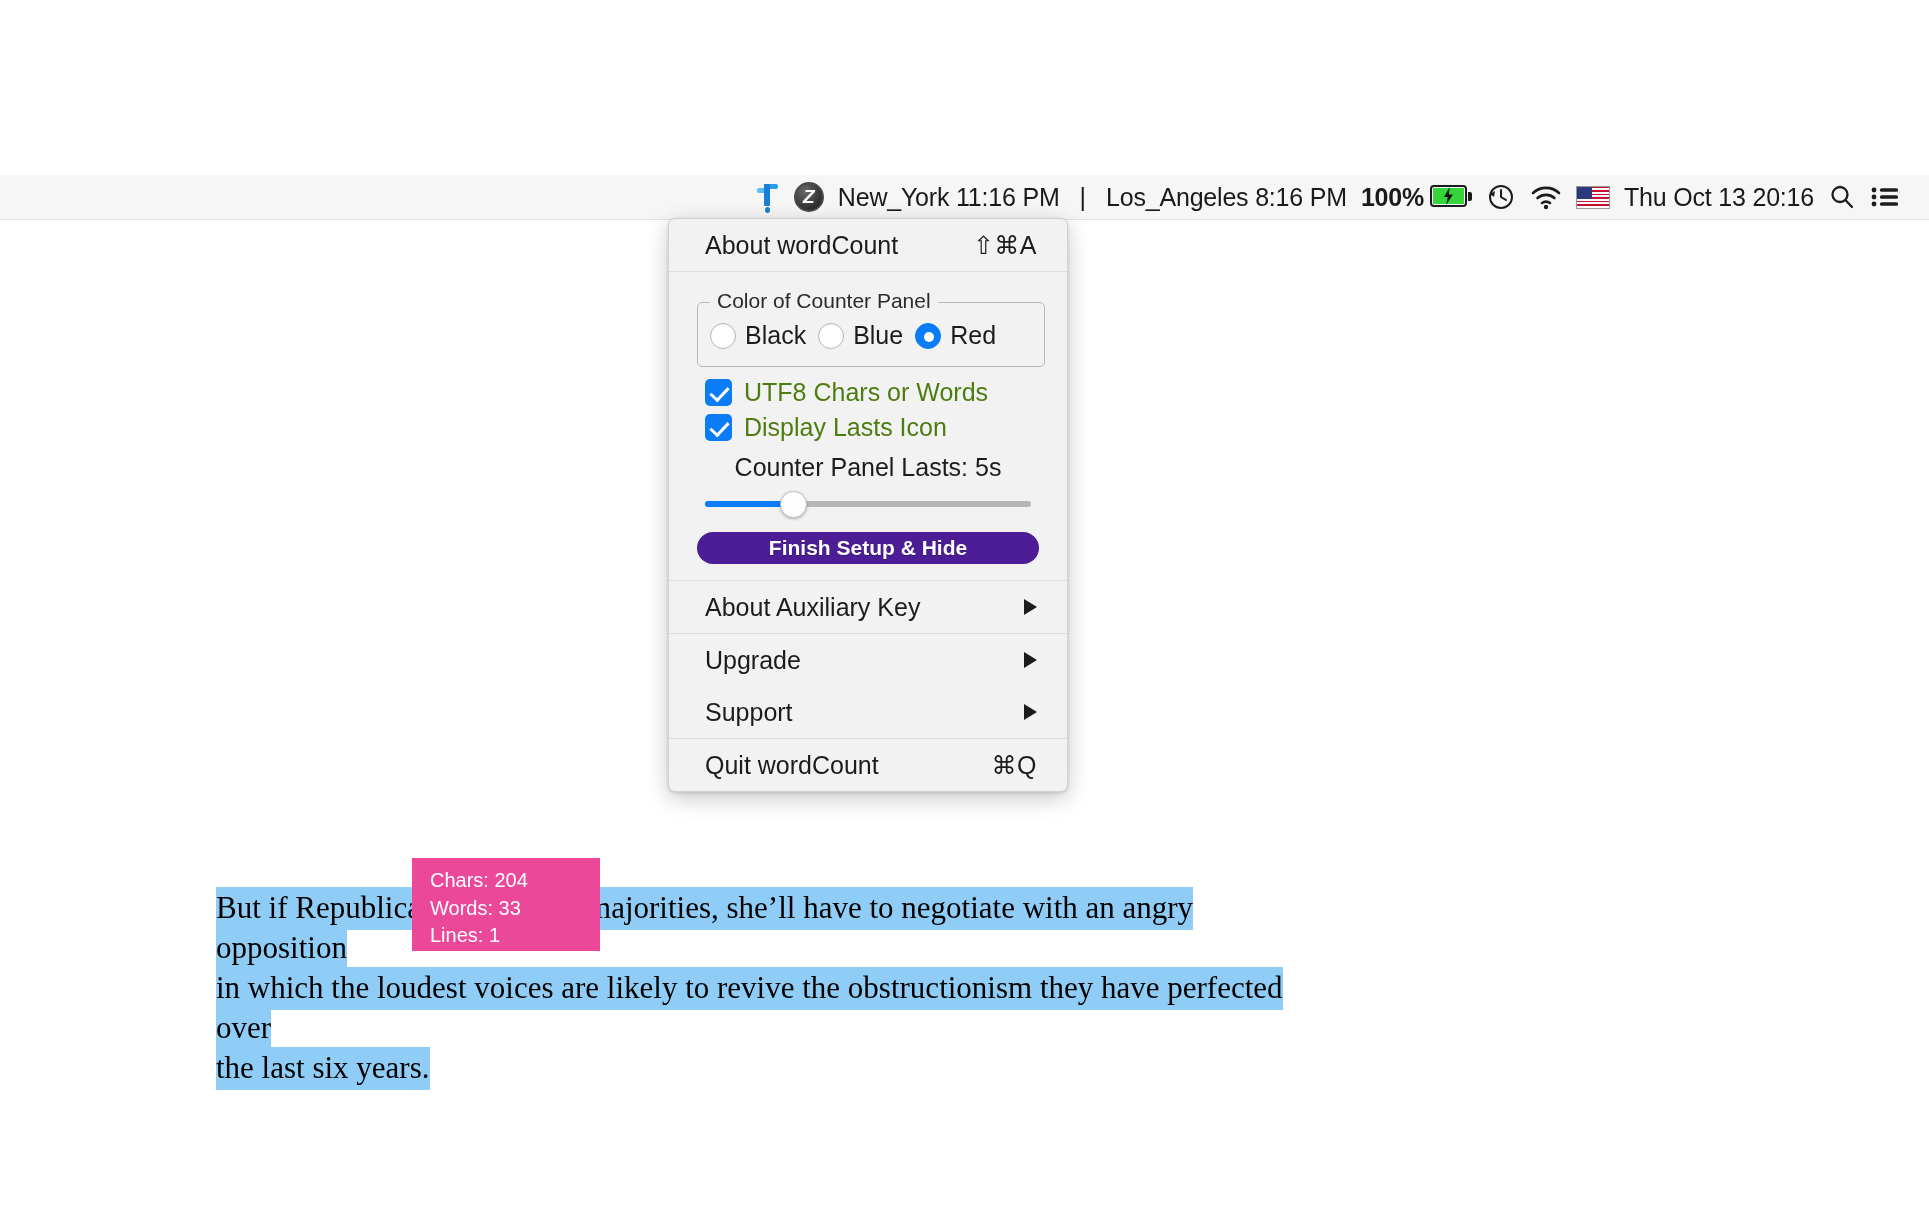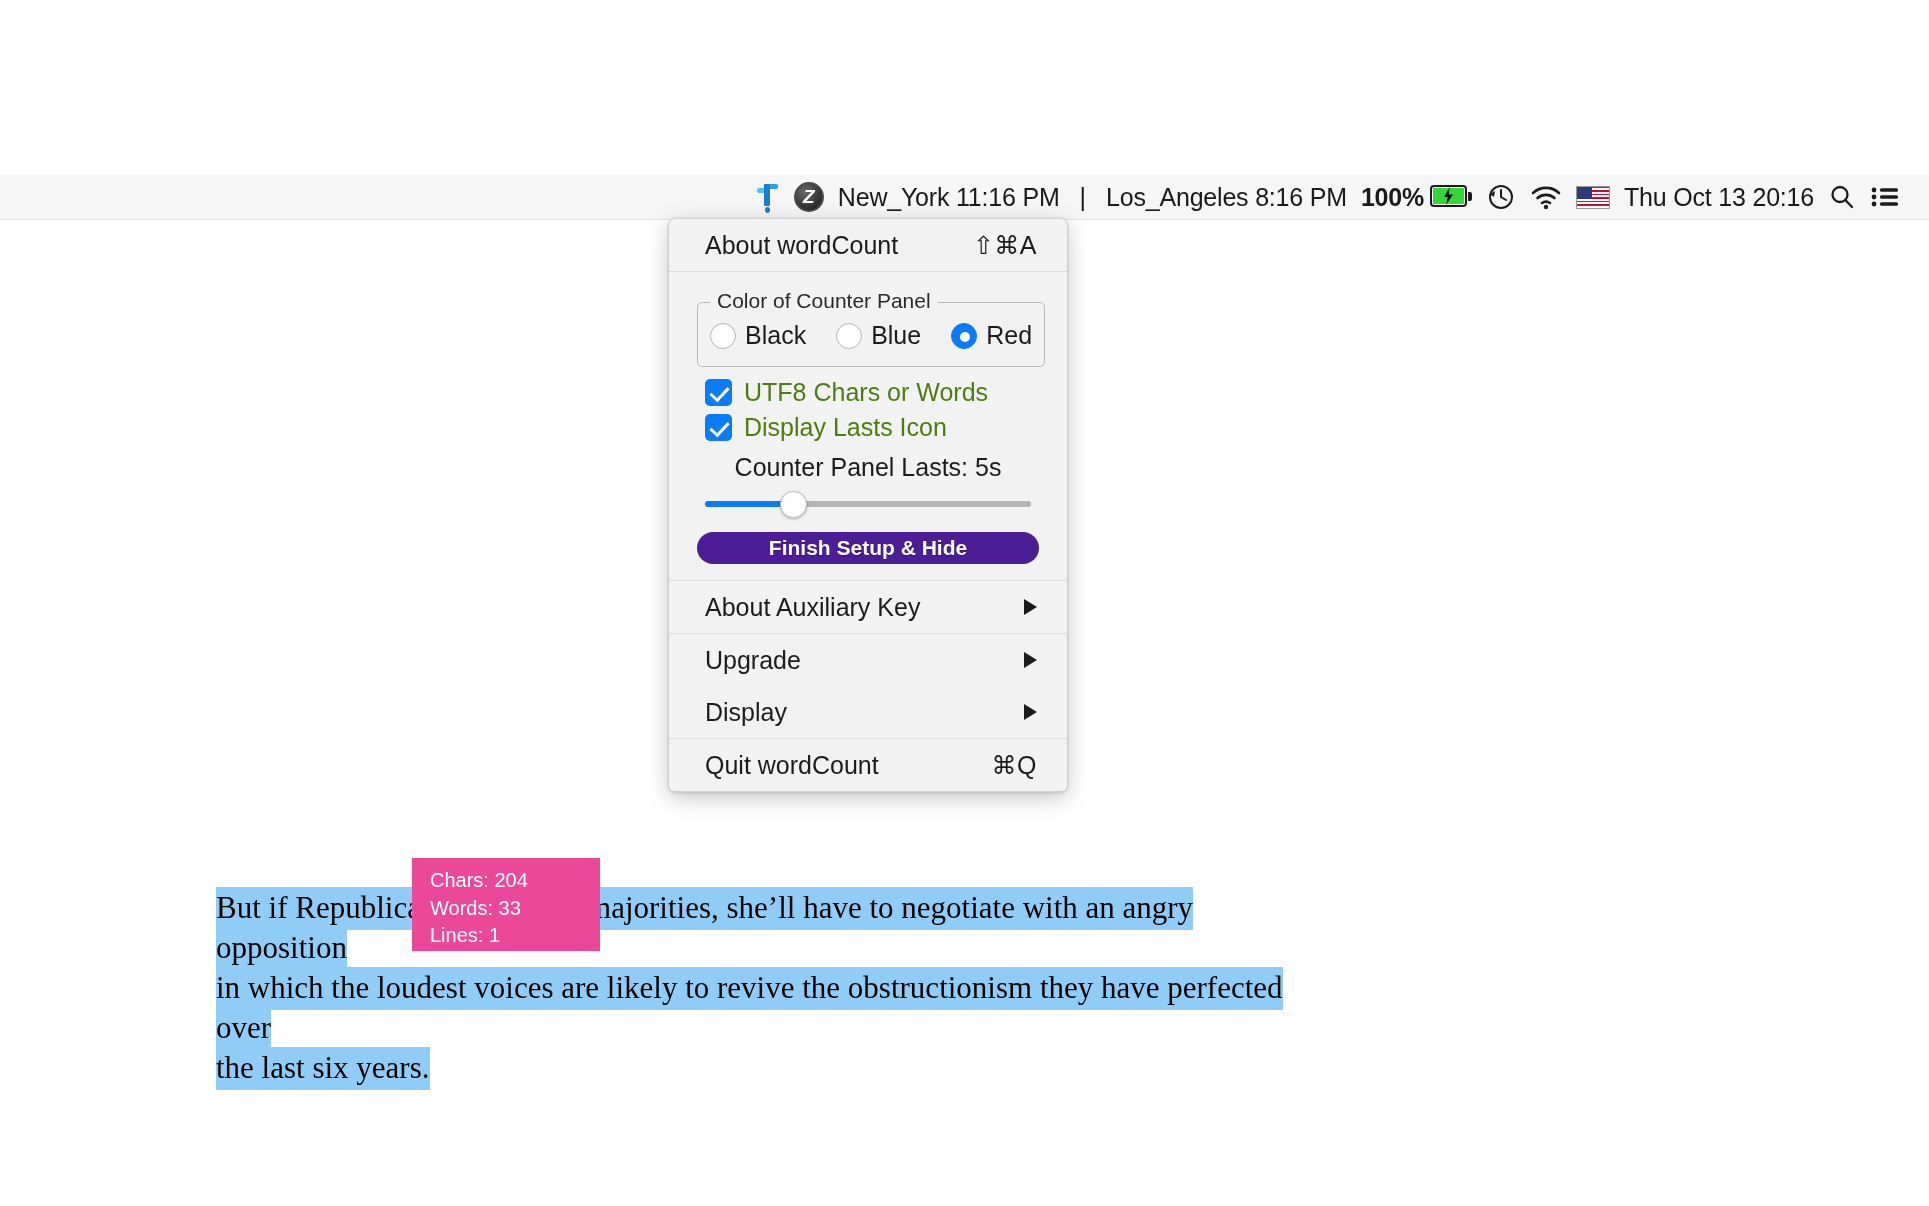--- a/index.html
+++ b/index.html
@@ -82,21 +82,21 @@
   .menu-row .shortcut { font-size: 25px; color: #1c1c1c; letter-spacing: 0.5px; }
   .menu-sep { height: 1px; background: #dcdcdc; margin: 0; }
   .tri { width: 0; height: 0; border-left: 13px solid #1c1c1c; border-top: 8px solid transparent; border-bottom: 8px solid transparent; }
 
   
   .settings-area { padding: 10px 0 12px 0; }
   .groupbox {
     position: relative; margin: 20px 22px 8px 28px;
     border: 1px solid #b8b8b8; border-radius: 5px;
     padding: 18px 12px 16px 12px;
-    display: flex; align-items: center; gap: 24px;
+    display: flex; align-items: center; gap: 6px;
   }
   .groupbox-title {
     position: absolute; top: -14px; left: 12px; background: #f2f2f2;
     padding: 0 7px; font-size: 21px; color: #2a2a2a; white-space: nowrap;
   }
   .radio-opt { display: flex; align-items: center; gap: 9px; padding-right: 6px;}
   .radio {
     width: 26px; height: 26px; border-radius: 50%;
     background: #fff; border: 1px solid #b5b5b5; flex: none;
     box-shadow: inset 0 1px 1px rgba(0,0,0,0.05);
@@ -305,21 +305,21 @@
       <span class="tri"></span>
     </div>
 
     <div class="menu-sep"></div>
 
     <div class="menu-row">
       <span>Upgrade</span>
       <span class="tri"></span>
     </div>
     <div class="menu-row">
-      <span>Display</span>
+      <span>Support</span>
       <span class="tri"></span>
     </div>
 
     <div class="menu-sep"></div>
 
     <div class="menu-row">
       <span>Quit wordCount</span>
       <span class="shortcut">⌘Q</span>
     </div>
   </div>

